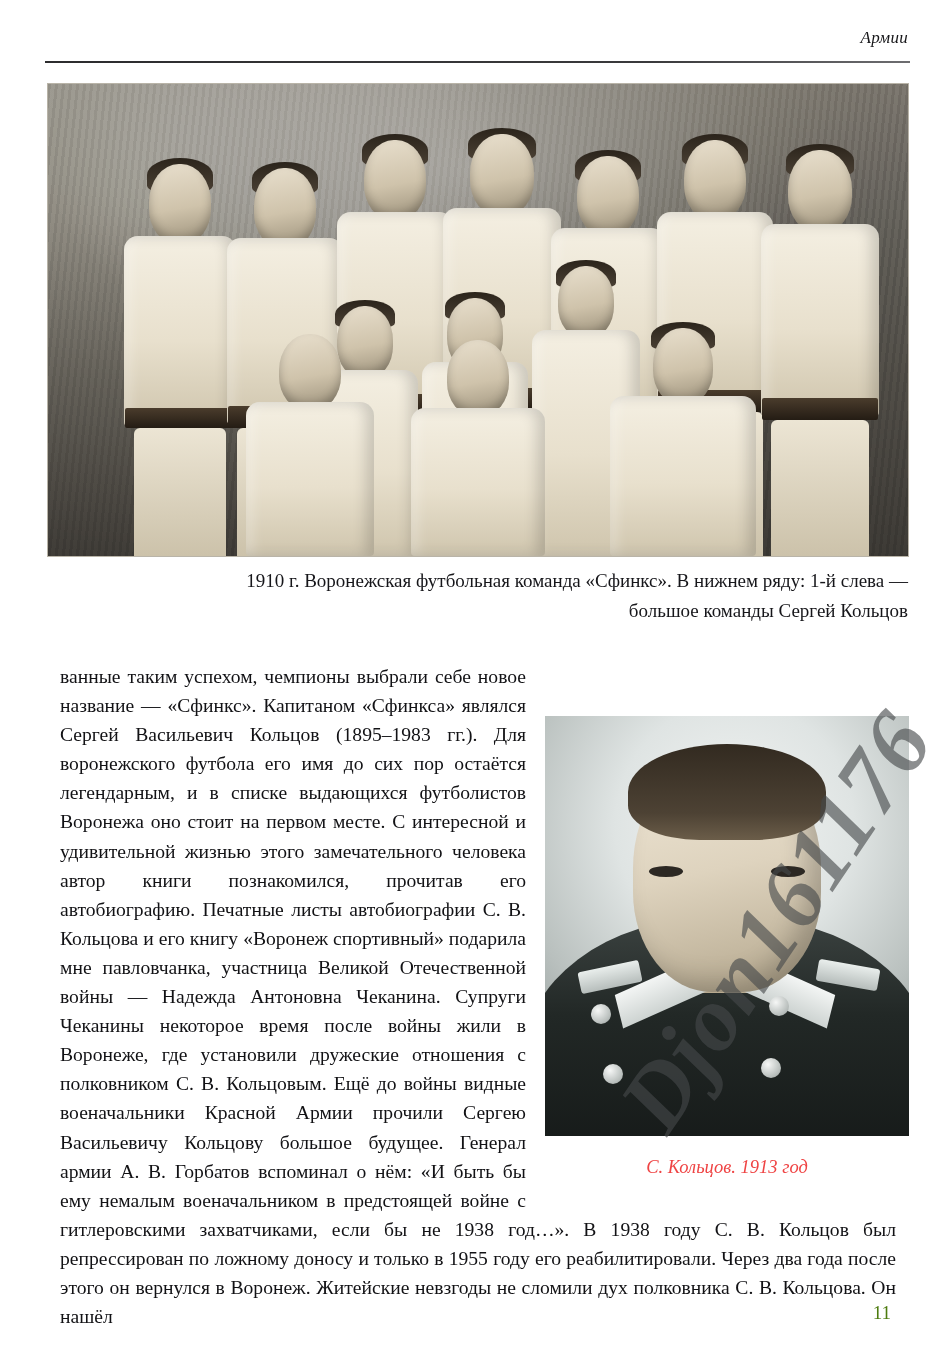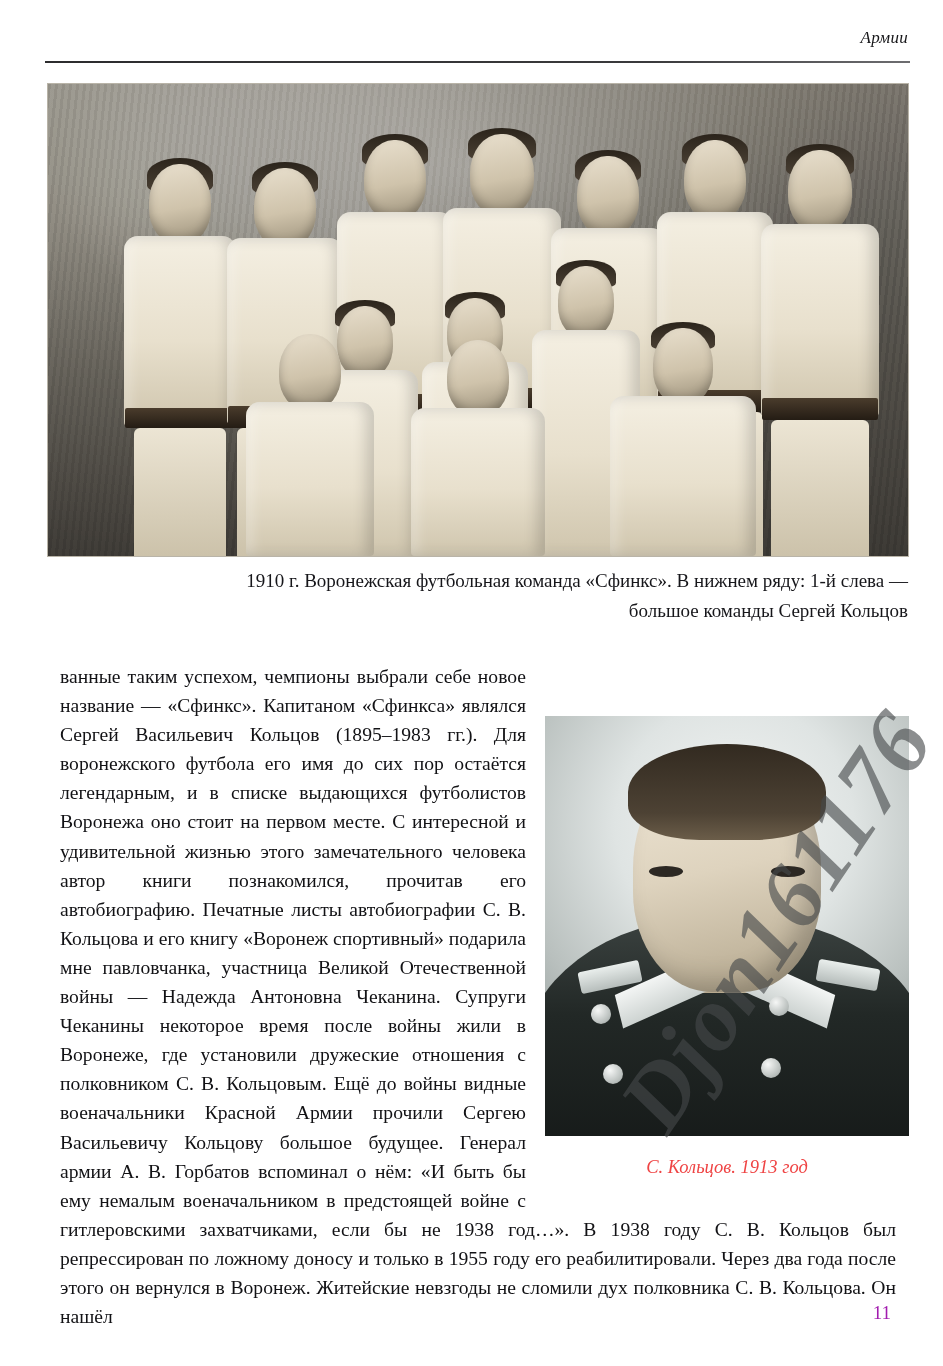--- a/index.html
+++ b/index.html
@@ -250,21 +250,21 @@
     color: #ef4444;
     margin-top: 8px;
   }
 
   
   .page-number {
     position: absolute;
     right: 52px;
     bottom: 42px;
     font-size: 19px;
-    color: #a21caf;
+    color: #4d7c0f;
   }
 
   
   .watermark {
     position: absolute;
     left: 538px;
     top: 872px;
     width: 470px;
     text-align: center;
     font-family: "Liberation Serif", serif;

